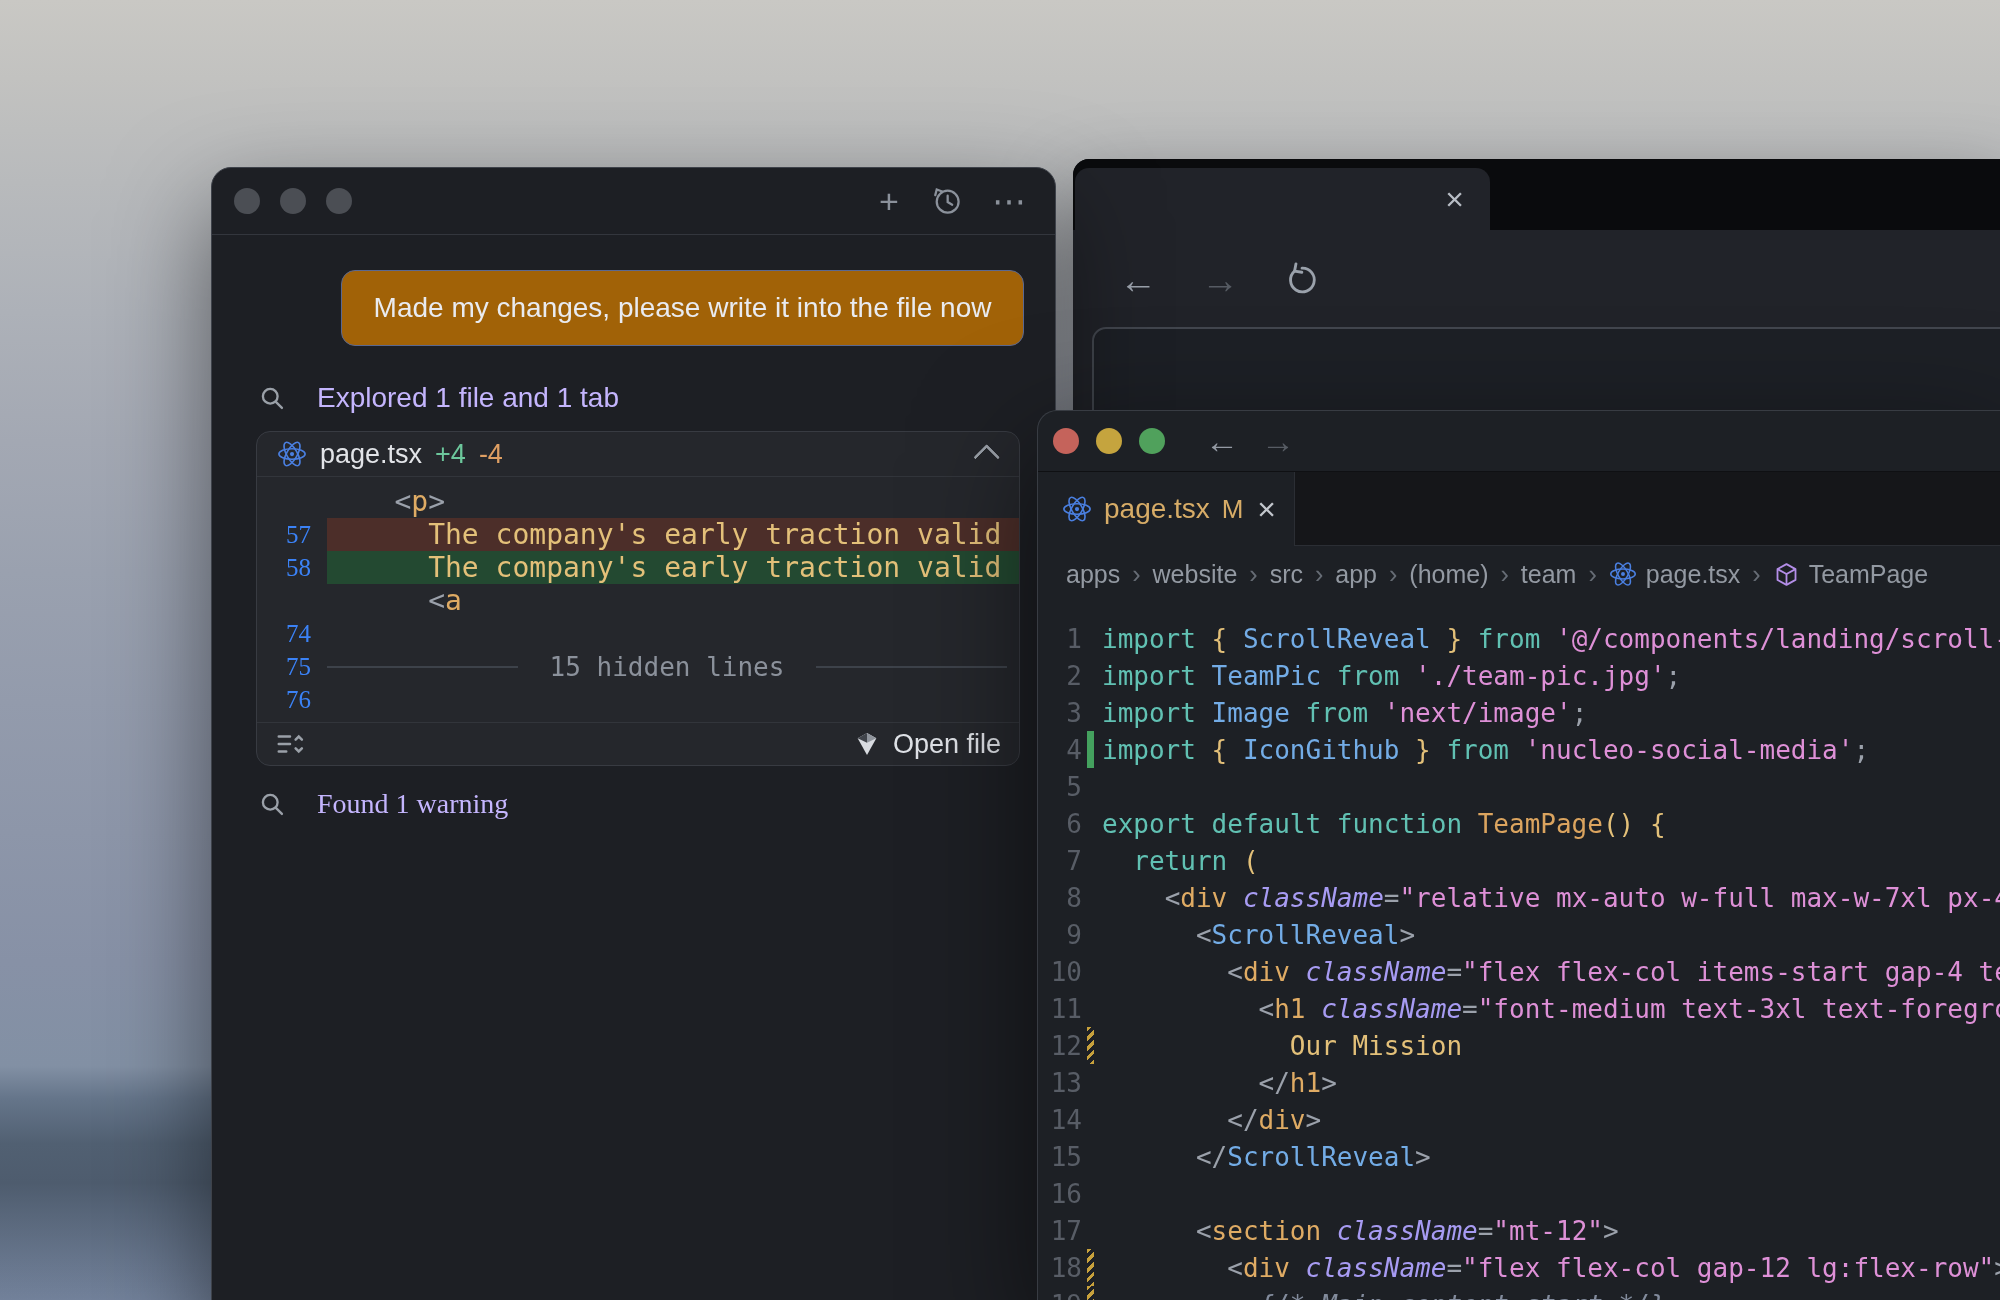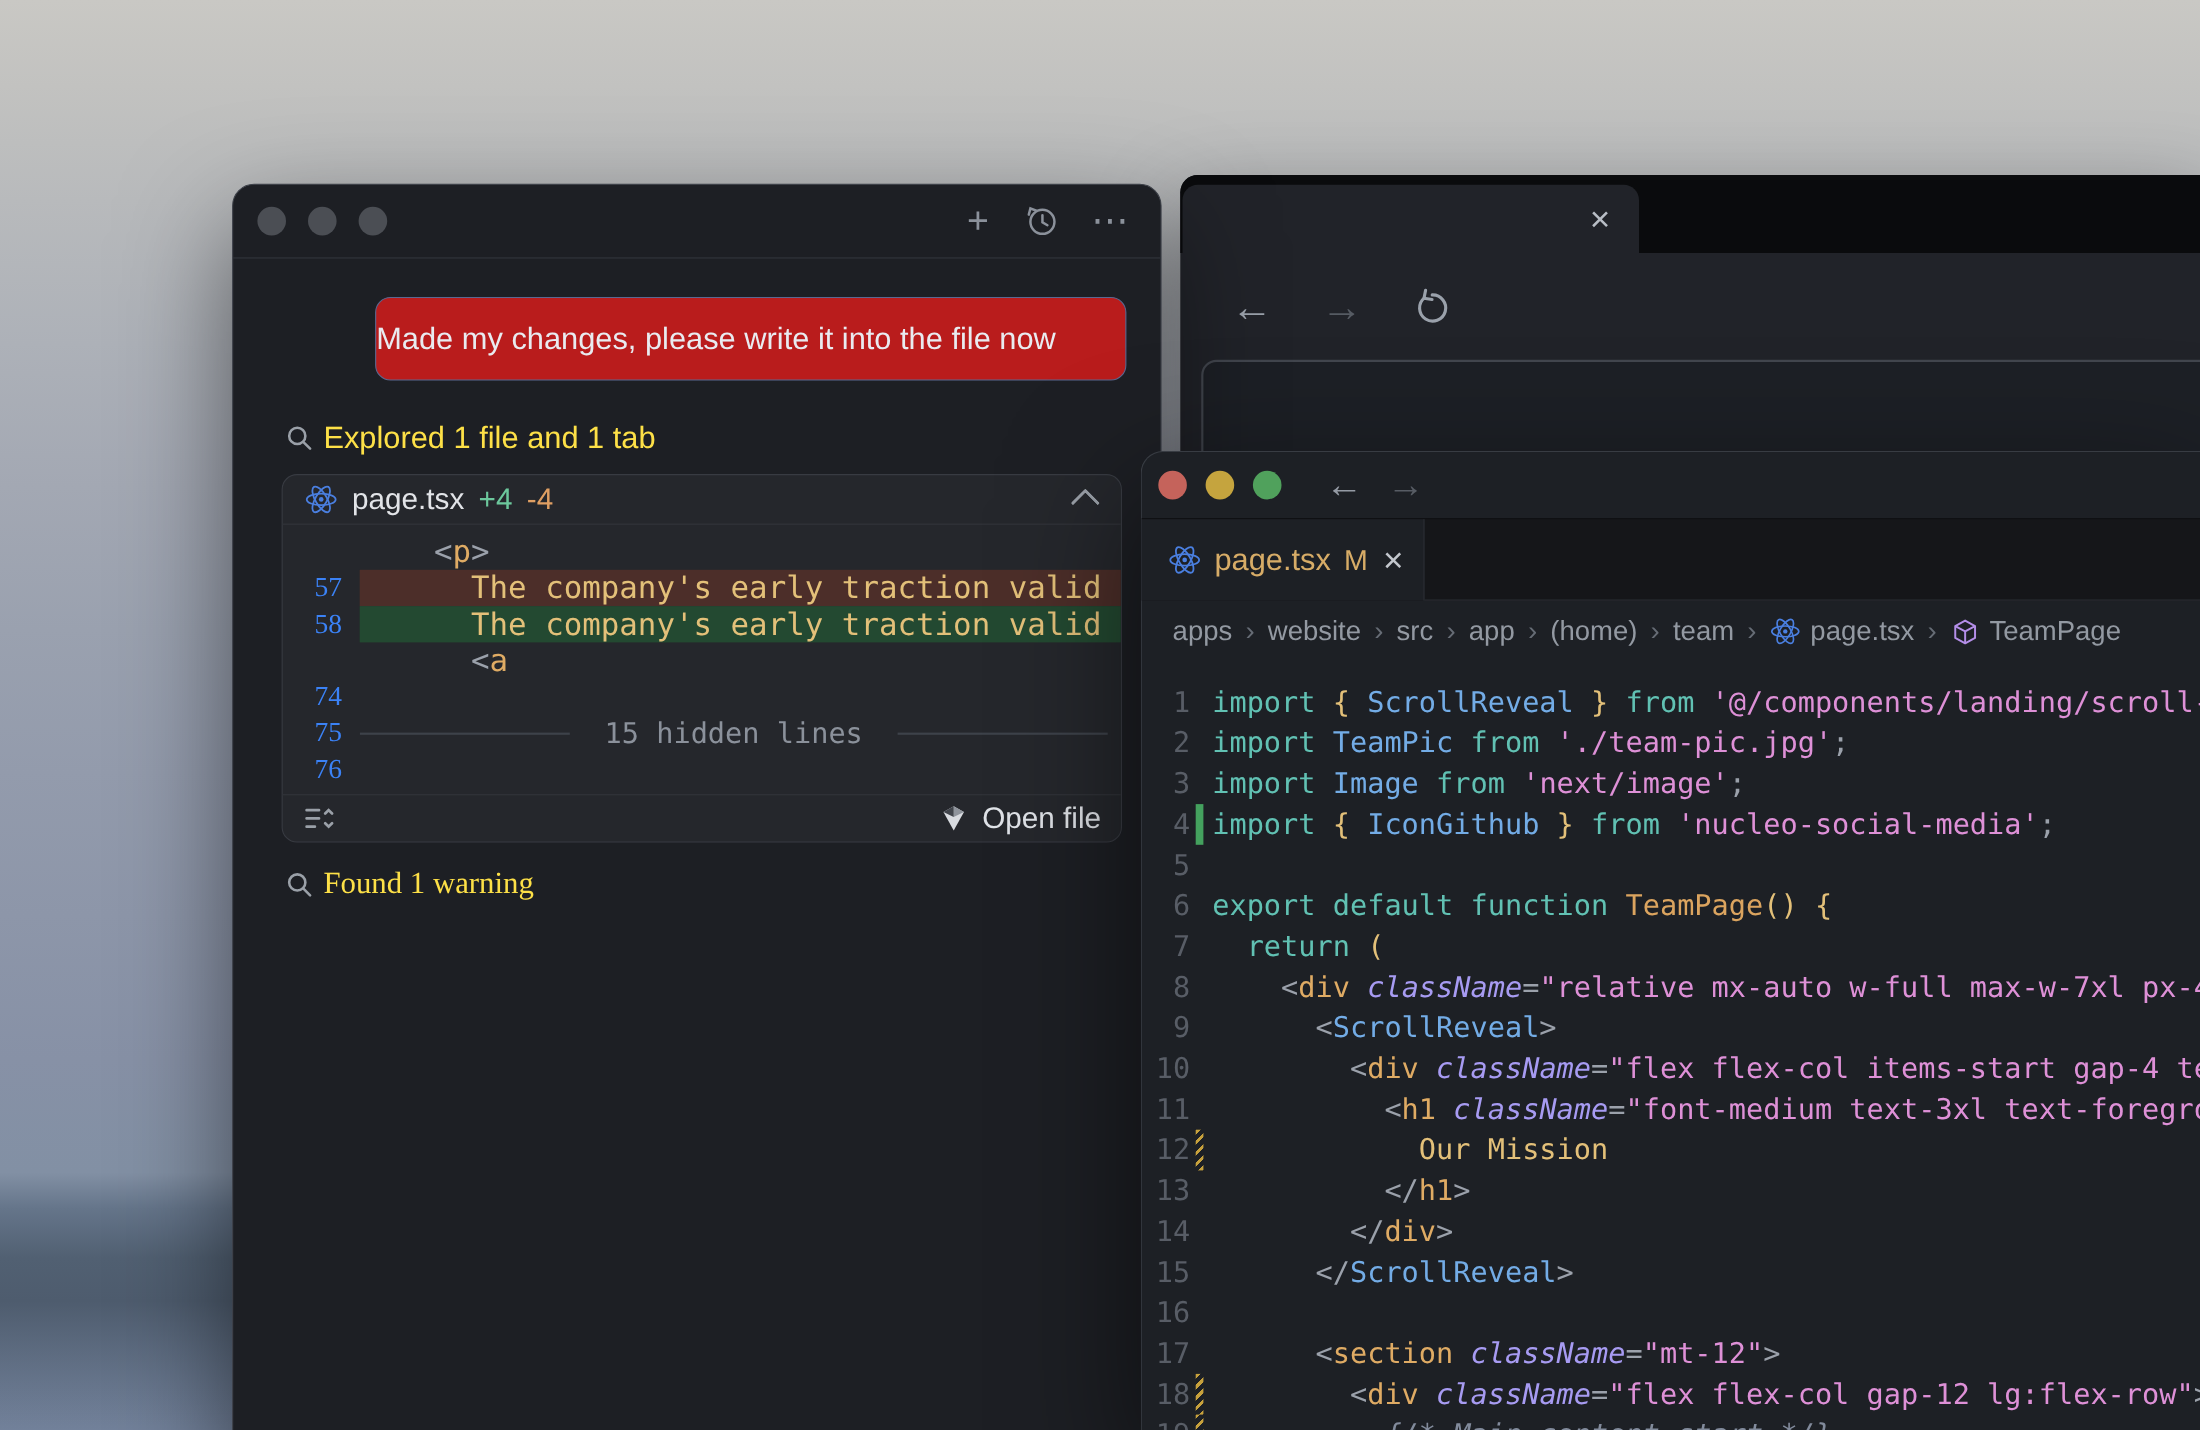--- a/index.html
+++ b/index.html
@@ -35,25 +35,25 @@
   .c-titlebar{height:66px;display:flex;align-items:center;border-bottom:1px solid #33363d;padding:0 28px 0 22px;}
   .lights{display:flex;gap:20px;align-items:center;}
   .light{width:26px;height:26px;border-radius:50%;}
   .light.inactive{background:#4b4e54;}
   .c-titlebar .spacer{flex:1;}
   .tb-icons{display:flex;gap:24px;align-items:center;color:#8b919b;}
   .tb-ic{font-size:34px;line-height:1;width:36px;text-align:center;}
   .c-content{position:absolute;left:44px;right:34px;top:66px;bottom:0;}
 
   .bubble{margin:36px 0 0 85px;width:683px;height:76px;box-sizing:border-box;
-    background:#b91c1c;border:1px solid #5b6890;border-radius:14px;
-    display:flex;align-items:center;
+    background:#a16207;border:1px solid #5b6890;border-radius:14px;
+    display:flex;align-items:center;justify-content:center;
     color:#e9ebf0;font-size:28px;}
 
-  .statusrow{display:flex;align-items:center;gap:8px;color:#fde047;font-size:28px;height:32px;}
+  .statusrow{display:flex;align-items:center;gap:31px;color:#c4b5fd;font-size:28px;height:32px;}
   #explored{margin-top:36px;margin-left:2px;}
   #found{margin-top:22px;margin-left:2px;font-family:Liberation Serif, serif;}
   .mag{width:28px;height:28px;color:#9aa0a8;}
 
   .diffcard{margin-top:17px;width:764px;background:#25272c;border:1px solid #383b42;border-radius:14px;box-sizing:border-box;overflow:hidden;}
   .d-header{height:44px;display:flex;align-items:center;gap:13px;padding:0 20px;border-bottom:1px solid #32353b;}
   .d-file{color:#e2e4e8;font-size:27px;font-weight:500;}
   .d-add{color:#6cc79c;font-size:27px;}
   .d-del{color:#df9f63;font-size:27px;}
   .chev{margin-left:auto;width:16px;height:16px;border-left:3px solid #9aa0a8;border-top:3px solid #9aa0a8;

